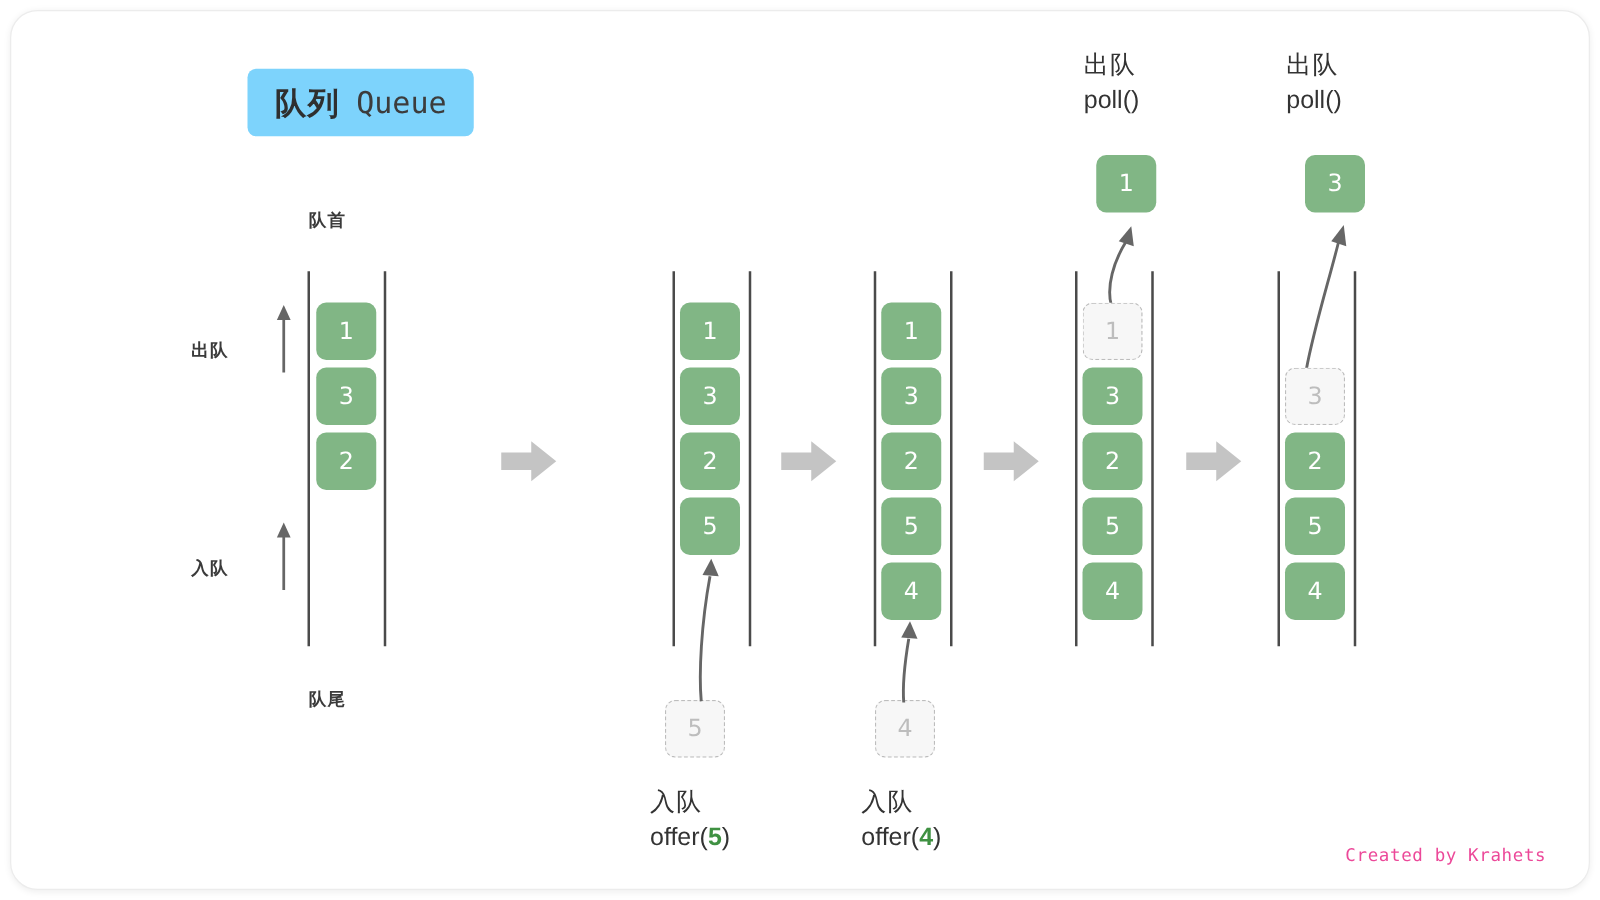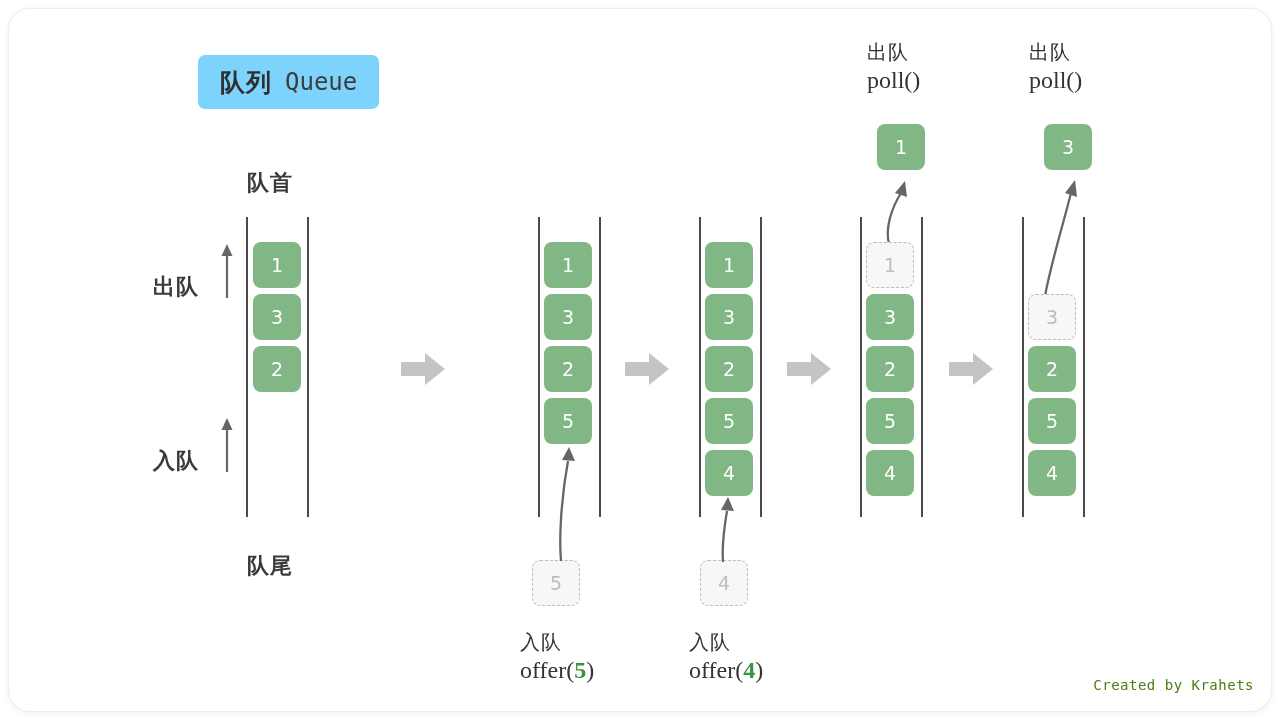--- a/index.html
+++ b/index.html
@@ -17,47 +17,47 @@
   
   #title-badge{
     left:168px;top:46px;height:54px;padding:0 22px;
     background:#7dd3fc;border-radius:7px;
     display:flex;align-items:center;gap:13px;margin-left:21px;
   }
   #title-badge .cn{font-size:25px;font-weight:bold;color:#2f2f2f;letter-spacing:1px;}
   #title-badge .en{font-family:"DejaVu Sans Mono","Liberation Mono",monospace;font-size:24px;color:#3c3c3c;}
 
   
-  .cnlabel{font-size:22px;font-weight:bold;color:#3a3a3a;letter-spacing:1px;white-space:nowrap;}
+  .cnlabel{font-size:14px;font-weight:bold;color:#3a3a3a;letter-spacing:1px;white-space:nowrap;}
   .oplabel{white-space:nowrap;text-align:left;}
   .oplabel .l1{font-size:20px;font-weight:500;color:#333;letter-spacing:1px;line-height:26px;}
-  .oplabel .l2{font-family:Liberation Serif, serif;font-size:24px;color:#333;line-height:30px;}
+  .oplabel .l2{font-family:Liberation Sans, sans-serif;font-size:20px;color:#333;line-height:30px;}
   .oplabel .l2 .num{color:#3f9142;font-weight:bold;}
 
   
   .rail{width:1.6px;background:#4a4a4a;}
 
   
   .box{
     width:48px;height:46px;border-radius:8px;
     display:flex;align-items:center;justify-content:center;
     font-size:19px;color:#ffffff;box-sizing:border-box;
     font-family:"DejaVu Sans","Liberation Sans",sans-serif;
   }
   .box.filled{background:#81b685;}
   .box.ghost{background:#f7f7f7;border:1.6px dashed #bdbdbd;color:#bdbdbd;}
 
   
   .flowarrow{width:44px;height:36px;}
 
   
   #footer{
-    right:17px;bottom:18px;
+    right:34px;bottom:18px;
     font-family:"DejaVu Sans Mono","Liberation Mono",monospace;
-    font-size:14px;color:#4d7c0f;letter-spacing:.5px;
+    font-size:14px;color:#ec4899;letter-spacing:.5px;
   }
 
   svg{overflow:visible;}
 </style>
 </head>
 <body>
 
 <div id="card">
 
   <div class="abs" id="title-badge">

